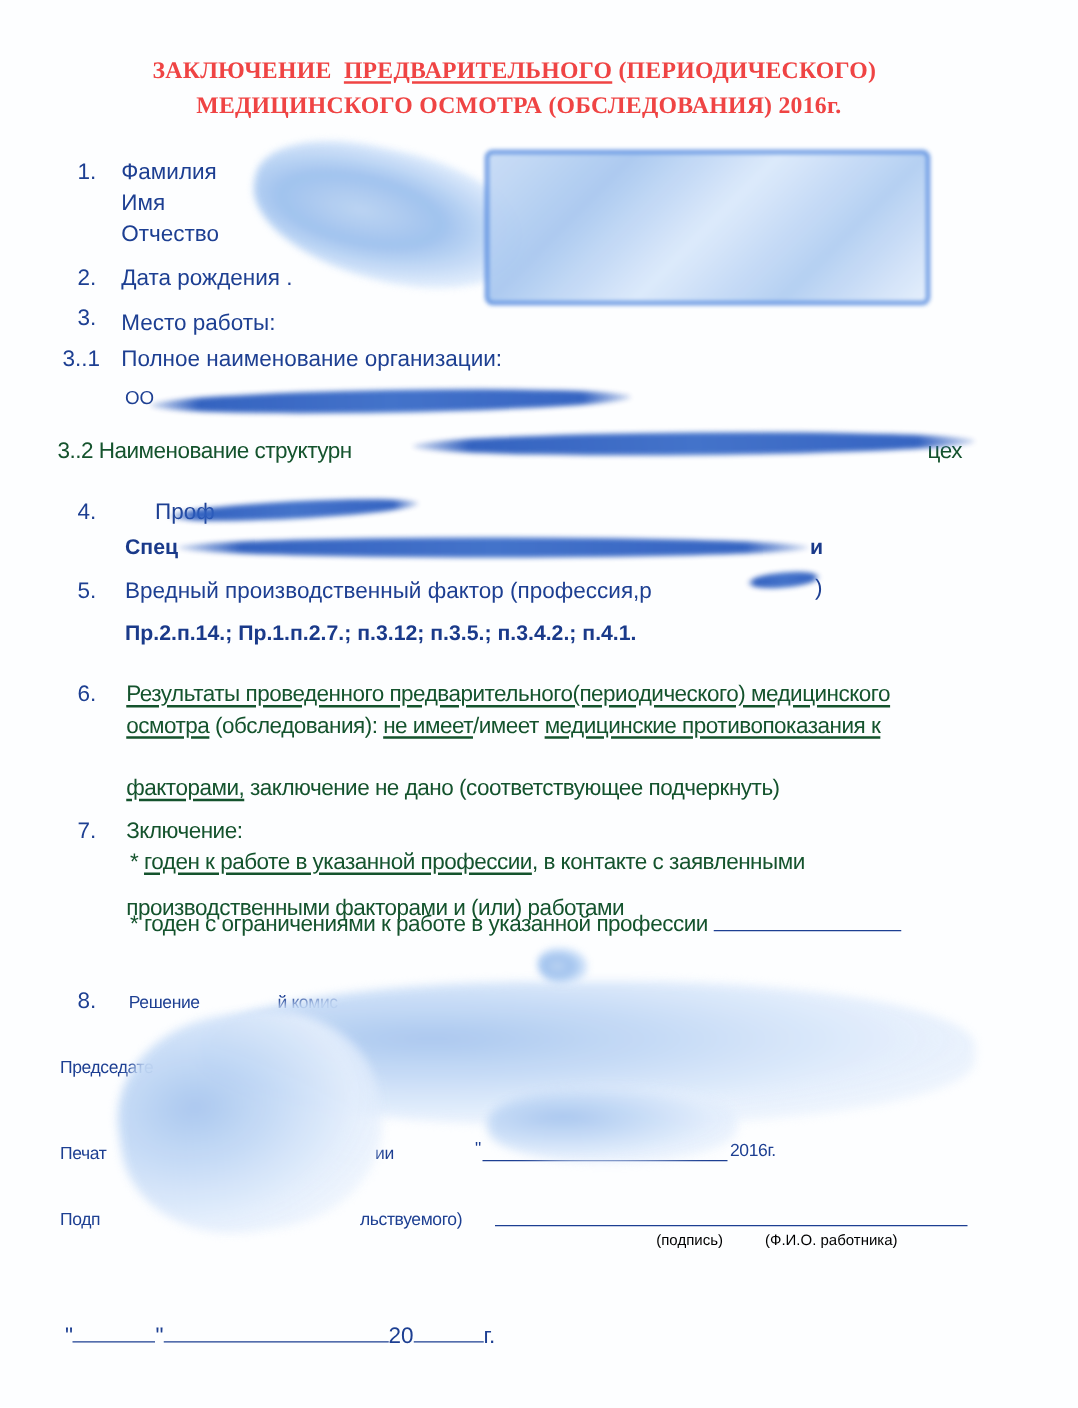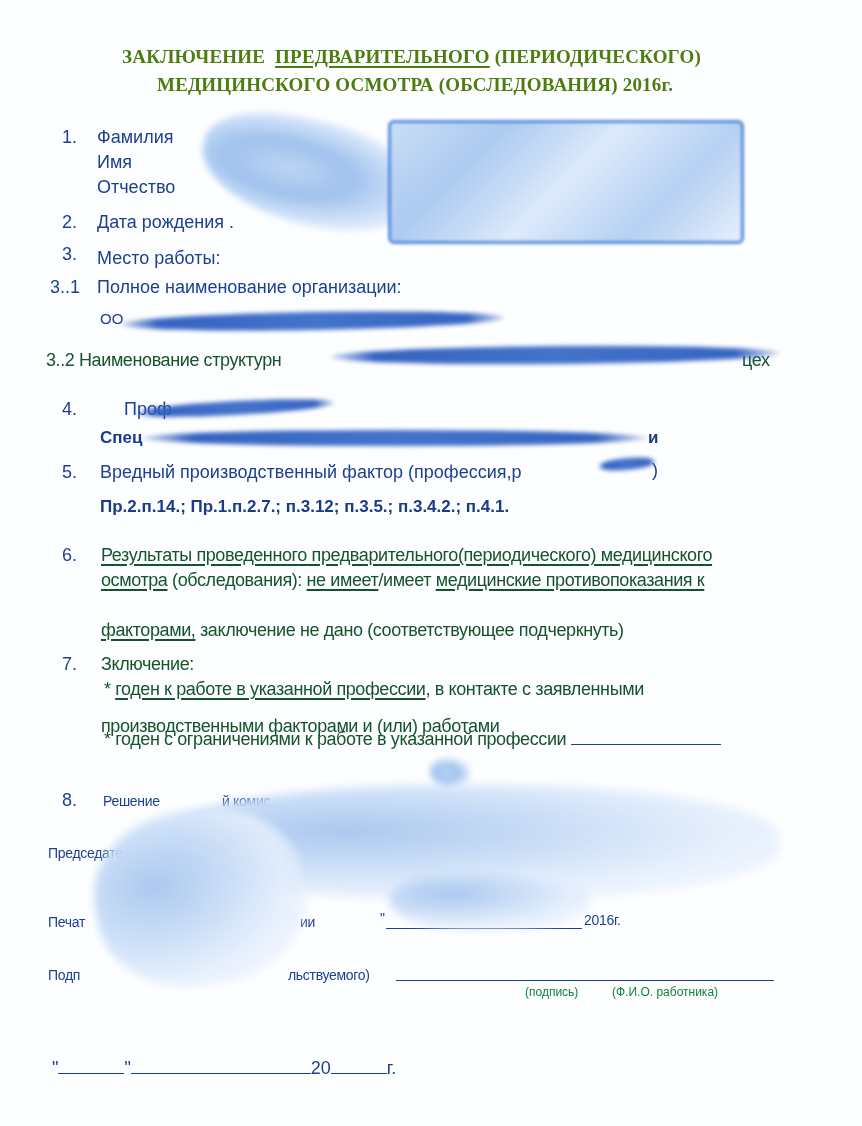--- a/index.html
+++ b/index.html
@@ -1,26 +1,26 @@
 <!DOCTYPE html>
 <html><head>
   <meta charset="utf-8">
   <style>
     html, body { margin: 0; padding: 0; background: #ffffff; }
     body { width: 862px; height: 1126px; position: relative; overflow: hidden; }
     .page { position: absolute; left: 0; top: 0; width: 862px; height: 1126px; background: #fdfeff; color: #1b3e8f; font-family: "Liberation Sans", sans-serif; }
     .abs { position: absolute; white-space: nowrap; }
-    .title { font-family: "Liberation Serif", serif; font-weight: bold; font-size: 19px; color: #4d7c0f; letter-spacing: 0.2px; }
+    .title { font-family: "Liberation Serif", serif; font-weight: bold; font-size: 19px; color: #ef4444; letter-spacing: 0.2px; }
     .u { text-decoration: underline; text-underline-offset: 3px; text-decoration-thickness: 1.5px; }
     .t { font-size: 18px; color: #1d3f92; }
     .tc { font-size: 18px; color: #14532d; letter-spacing: -0.4px; }
     .num { font-size: 18px; color: #1d3f92; }
     .bold { font-weight: bold; font-size: 17px; color: #1a3a8a; }
     .small { font-size: 14px; color: #1d3f92; letter-spacing: -0.3px; }
-    .tiny { font-size: 12px; color: #15803d; }
+    .tiny { font-size: 12px; color: #000000; }
     .uline { display: inline-block; border-bottom: 1.5px solid #1d3f92; }
     .redact { position: absolute; border-radius: 40% 50% 45% 55%; filter: blur(3px); opacity: 0.95; }
     .r-light { background: radial-gradient(ellipse at 40% 50%, #b9d2f2 0%, #9cc0ee 35%, #d9e8fb 70%, rgba(255,255,255,0) 100%); }
     .r-box { background: linear-gradient(135deg, #c8dcf6 0%, #a9c8f0 25%, #dbe9fb 50%, #b2cef2 75%, #e4eefc 100%); border: 3px solid #4f86dd; border-radius: 6px; filter: blur(1.5px); }
     .r-stroke { background: linear-gradient(90deg, rgba(40,90,190,0.2) 0%, #2a5bbd 10%, #3a6cc8 50%, #2c5dbf 90%, rgba(40,90,190,0.2) 100%); border-radius: 50%; filter: blur(2px); }
     .r-cloud { background: radial-gradient(ellipse at 30% 40%, #a8c6ef 0%, #c4daf6 30%, #e2edfc 60%, rgba(255,255,255,0) 100%); border-radius: 45%; filter: blur(4px); }
   </style>
 </head>
 <body>
 

